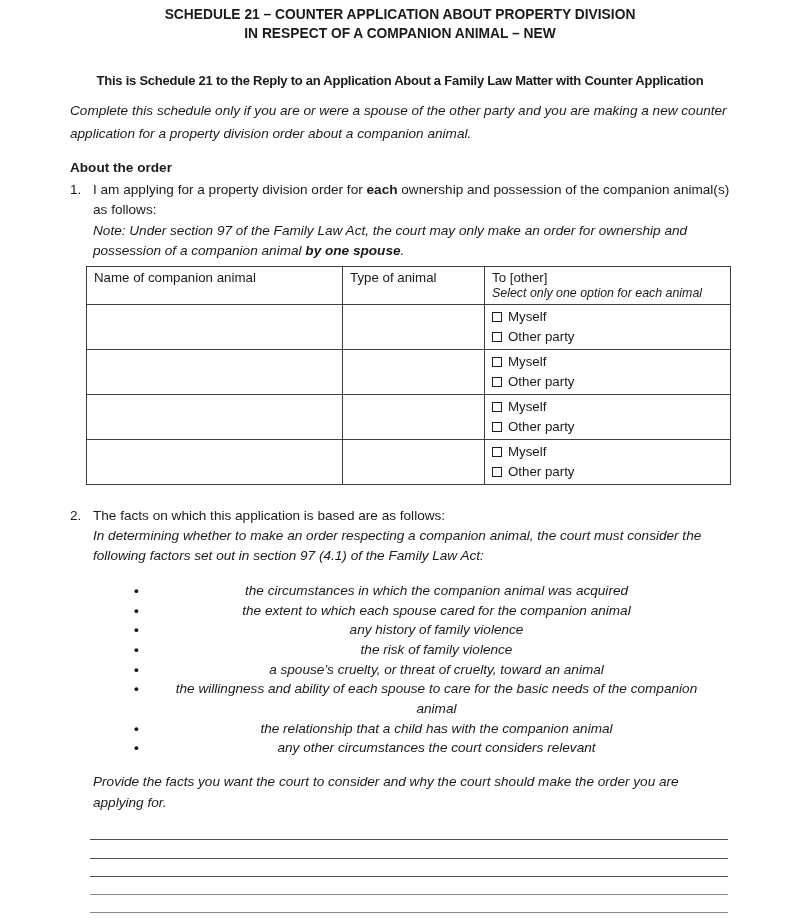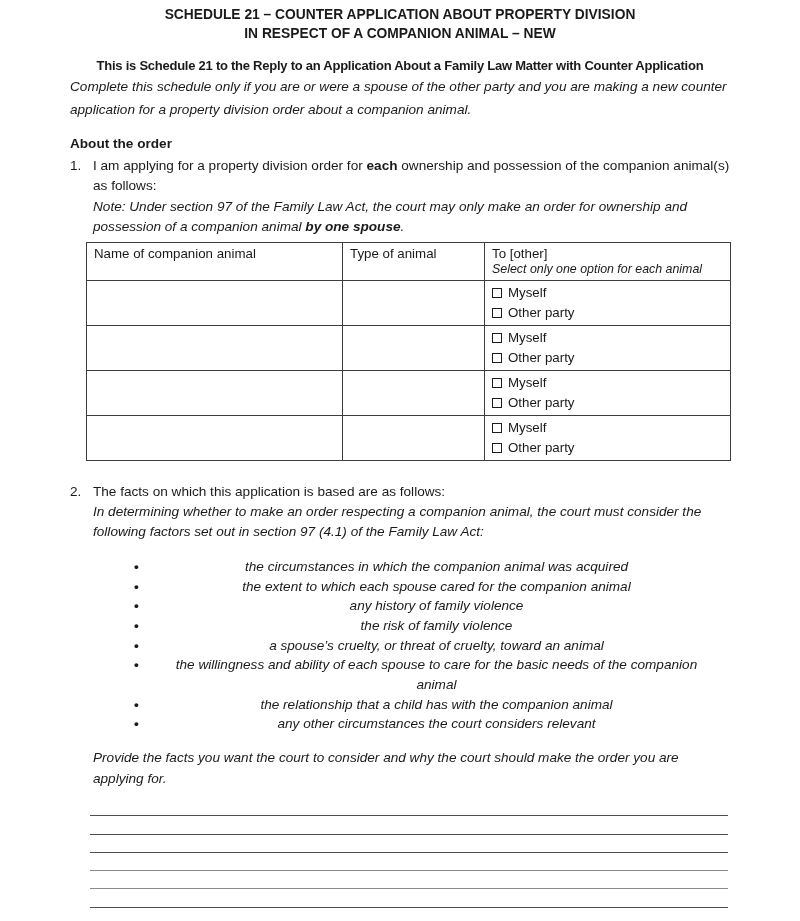--- a/index.html
+++ b/index.html
@@ -12,29 +12,29 @@
   }
   .page { padding: 6px 70px 0 70px; }
 
   .doc-title {
     text-align: center;
     font-weight: bold;
     font-size: 13.8px;
     line-height: 18.5px;
   }
   .doc-subtitle {
-    margin-top: 15px;
+    margin-top: 30px;
     text-align: center;
     font-weight: bold;
     font-size: 13px;
     letter-spacing: -0.25px;
     line-height: 16px;
   }
   .intro {
-    margin-top: 2px;
+    margin-top: 11px;
     font-style: italic;
     font-size: 13.6px;
     line-height: 22.5px;
   }
   .section-heading {
     margin-top: 14px;
     font-weight: bold;
     font-size: 13.6px;
     line-height: 18px;
   }

